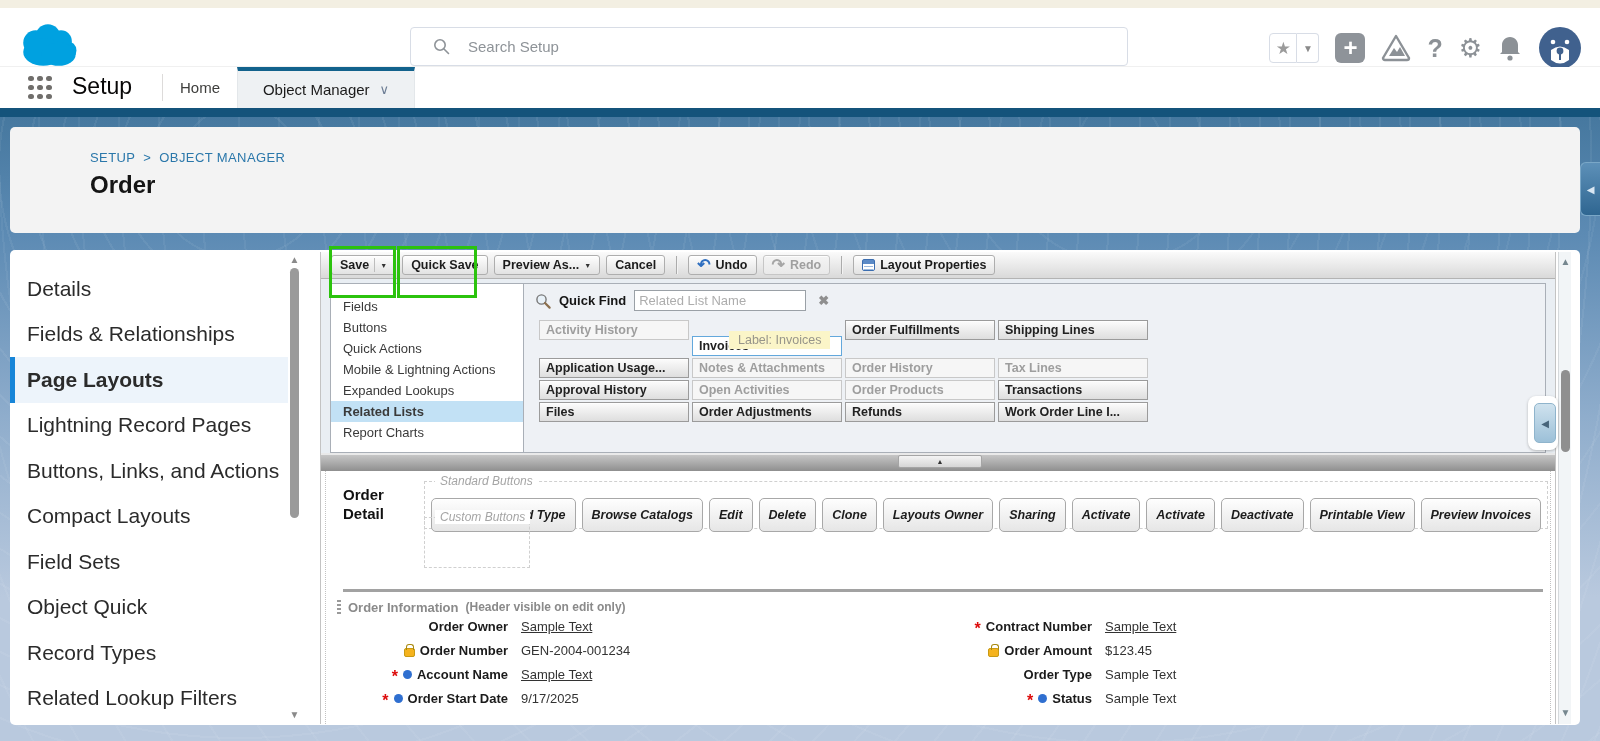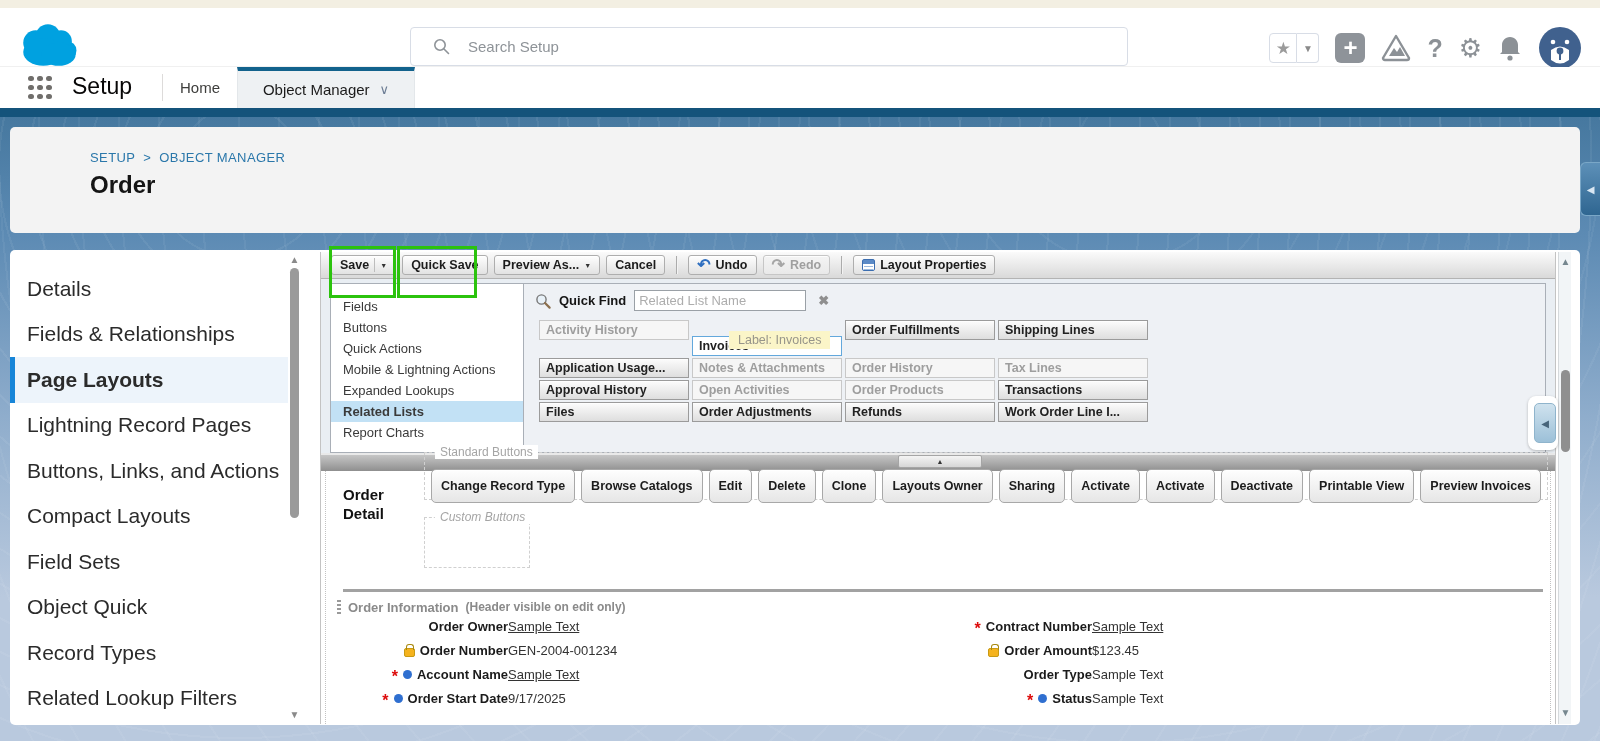--- a/index.html
+++ b/index.html
@@ -124,21 +124,21 @@
   .div-handle { position:absolute; left:898px; top:455px; width:84px; height:13px; border-radius:2px;
     background:linear-gradient(#f4f4f4,#d6d6d6); border:1px solid #a5a5a5; display:flex; align-items:center;
     justify-content:center; font-size:7px; color:#333; cursor:pointer; }
 
   
   .canvas { position:absolute; left:321px; top:471px; width:1234px; height:253px; background:#fff; overflow:hidden; }
   .canvas-frame { position:absolute; left:325px; top:471px; width:1226px; height:253px;
     border-left:1px dotted #c2c2c2; border-right:1px dotted #c2c2c2; }
   .section-label { position:absolute; left:343px; top:474px; width:70px; font-size:15px; font-weight:bold; color:#111; line-height:19px;margin-top:11px; }
   .fieldset { position:absolute; border:1px dashed #d0d0d0; }
-  .fs-std { left:424px; top:452px; width:1124px; height:48px; }
+  .fs-std { left:424px; top:481px; width:1124px; height:48px;font-style:italic; }
   .fs-custom { left:424px; top:517px; width:106px; height:51px;font-style:italic; }
   .fs-legend { position:absolute; left:10px; top:-8px; background:#fff; padding:0 5px; font-size:12px; color:#a5a5a5; white-space:nowrap; }
   .std-row { position:absolute; left:6px; top:16px; right:2px; display:flex; gap:6px; overflow:hidden; }
   .cbtn { height:24px; padding:16px 9px; display:flex; align-items:center; border:1px solid #a8a8a8; border-radius:5px;
     background:linear-gradient(#fefefe,#e6e6e6); font-size:12.5px; font-weight:bold; color:#1c1c1c;
     white-space:nowrap; cursor:grab; box-shadow:inset 0 1px 0 rgba(255,255,255,.8); }
 
   .sec-sep { position:absolute; left:343px; top:589px; width:1200px; height:3px; background:#a2a2a2; }
   .info-hdr { position:absolute; left:337px; top:599px; height:16px; display:flex; align-items:center; gap:7px; }
   .grip { width:2px; height:14px; border-left:2px dotted #9a9a9a; border-right:2px dotted #9a9a9a; }
@@ -146,21 +146,21 @@
   .info-sub { font-size:12px; font-weight:bold; color:#8a8a8a; }
 
   .fcol { position:absolute; top:614px; }
   .fcol-left { left:330px;text-align:center; }
   .fcol-right { left:930px; }
   .frow { height:24px; display:flex; align-items:center; cursor:grab; }
   .flabels { display:flex; align-items:center; justify-content:flex-end; gap:5px; }
   .fcol-left .flabels { width:178px; }
   .fcol-right .flabels { width:162px; }
   .flabel { font-size:13px; font-weight:bold; color:#1b1b1b; white-space:nowrap; }
-  .fvalue { font-size:13px; color:#333; white-space:nowrap; }
+  .fvalue { margin-left:13px; font-size:13px; color:#333; white-space:nowrap; }
   .fvalue.u { text-decoration:underline; }
   .req { color:#dd0b0b; font-size:16px; font-weight:bold; line-height:10px; position:relative; top:3px; }
   .bdot { width:9px; height:9px; border-radius:50%; background:#2f6fd0; }
   .lock { width:11px; height:9px; background:#f5b31e; border:1px solid #c89a14; border-radius:2px; position:relative; margin-top:4px; }
   .lock::before { content:""; position:absolute; left:1.5px; top:-5px; width:6px; height:5px;
     border:1.5px solid #a98a10; border-bottom:none; border-radius:3px 3px 0 0; }
 
   
   .pill { position:absolute; left:1528px; top:396px; width:30px; height:54px; background:#fff; border-radius:8px;
     box-shadow:0 1px 3px rgba(0,0,0,.25); }

